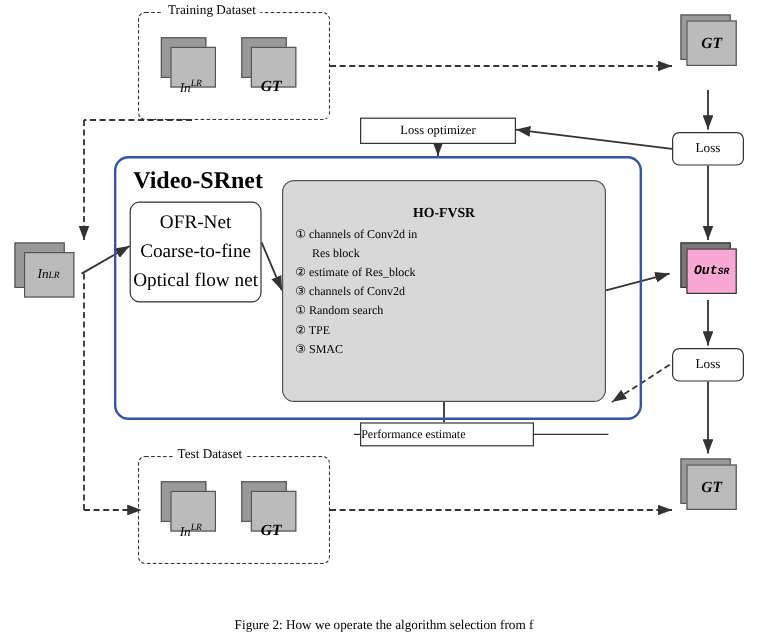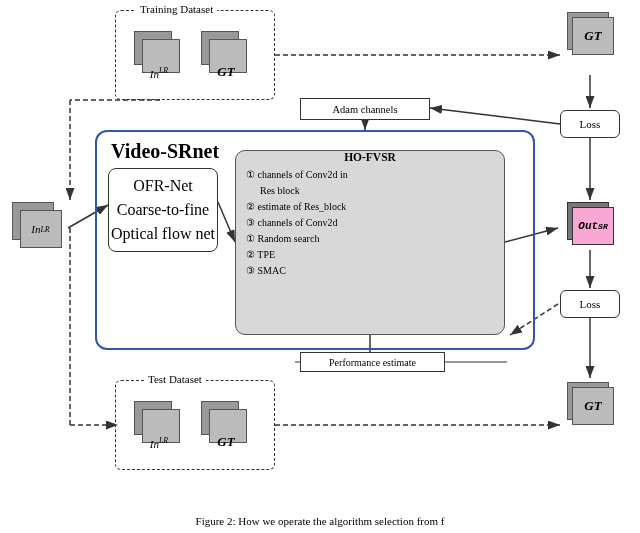--- a/index.html
+++ b/index.html
@@ -120,21 +120,21 @@
     
     .ho-fvsr-box {
       position: absolute;
       top: 150px;
       left: 235px;
       width: 270px;
       height: 185px;
       border: 1.5px solid #555;
       border-radius: 10px;
       background: #d8d8d8;
-      padding: 0 10px;
+      padding: 21px 10px;
     }
     .ho-fvsr-title {
       font-size: 11.5px;
       font-weight: bold;
       text-align: center;
       margin-bottom: 4px;
     }
     .ho-fvsr-content {
       font-size: 10px;
       line-height: 1.6;
@@ -209,21 +209,21 @@
     .perf-box {
       position: absolute;
       top: 352px;
       left: 300px;
       width: 145px;
       height: 20px;
       border: 1px solid #333;
       background: #fff;
       display: flex;
       align-items: center;
-      justify-content: center;
+      justify-content: flex-start;
       font-size: 10px;
     }
 
     
     .caption {
       position: absolute;
       bottom: 6px;
       left: 0;
       right: 0;
       text-align: center;
@@ -351,21 +351,21 @@
       <div style="padding-left:14px;">   Res block</div>
       <div>② estimate of Res_block</div>
       <div>③ channels of Conv2d</div>
       <div>① Random search</div>
       <div>② TPE</div>
       <div>③ SMAC</div>
     </div>
   </div>
 
   <div class="adam-box">
-    <span>Adam channels</span>
+    <span>Loss optimizer</span>
   </div>
 
   <div class="perf-box">
     <span>Performance estimate</span>
   </div>
 
   <div class="loss-top">
     <span>Loss</span>
   </div>
 

